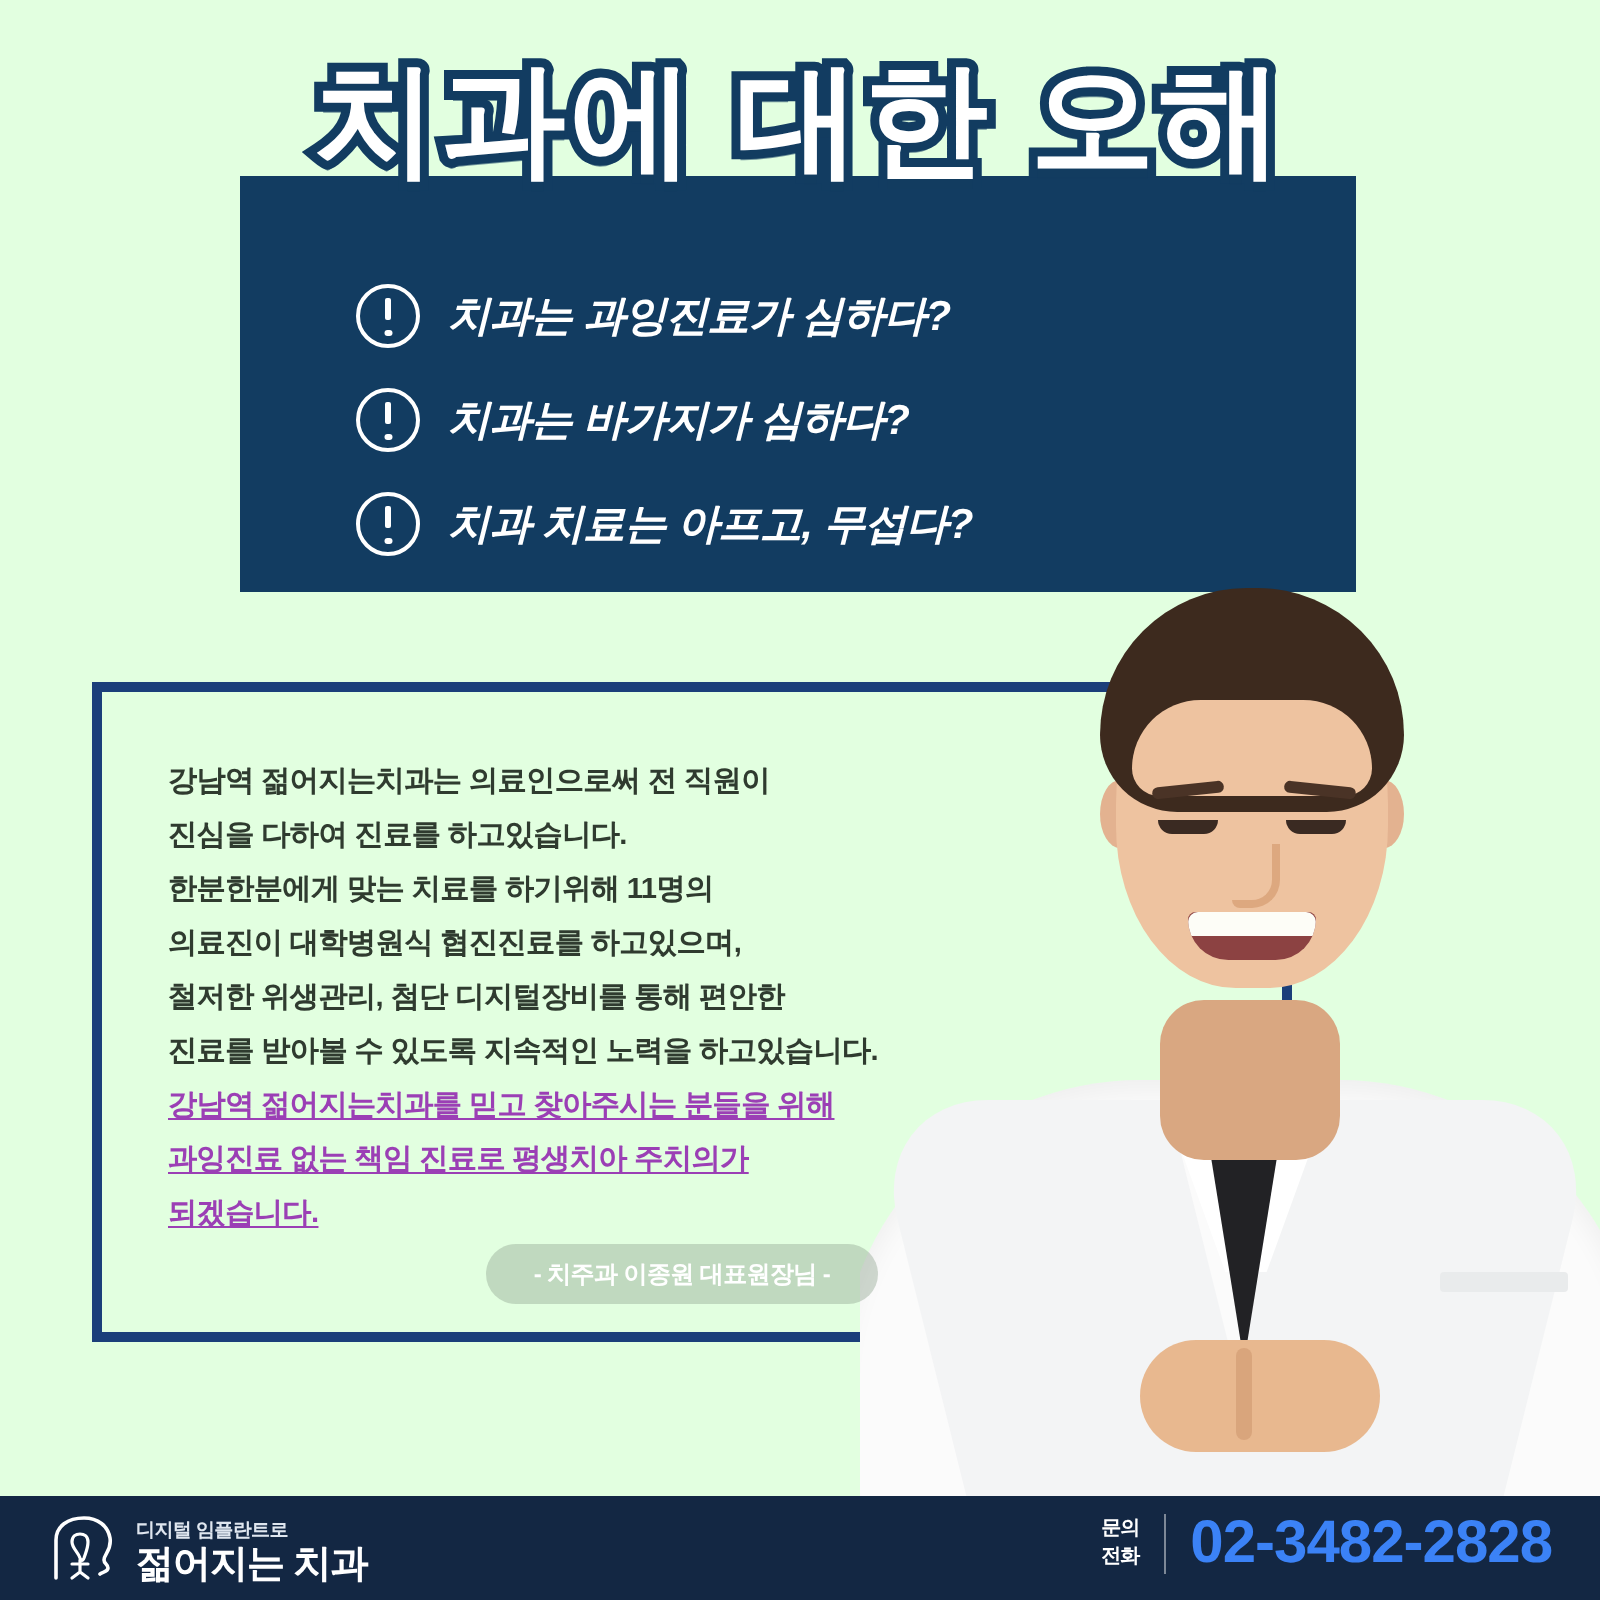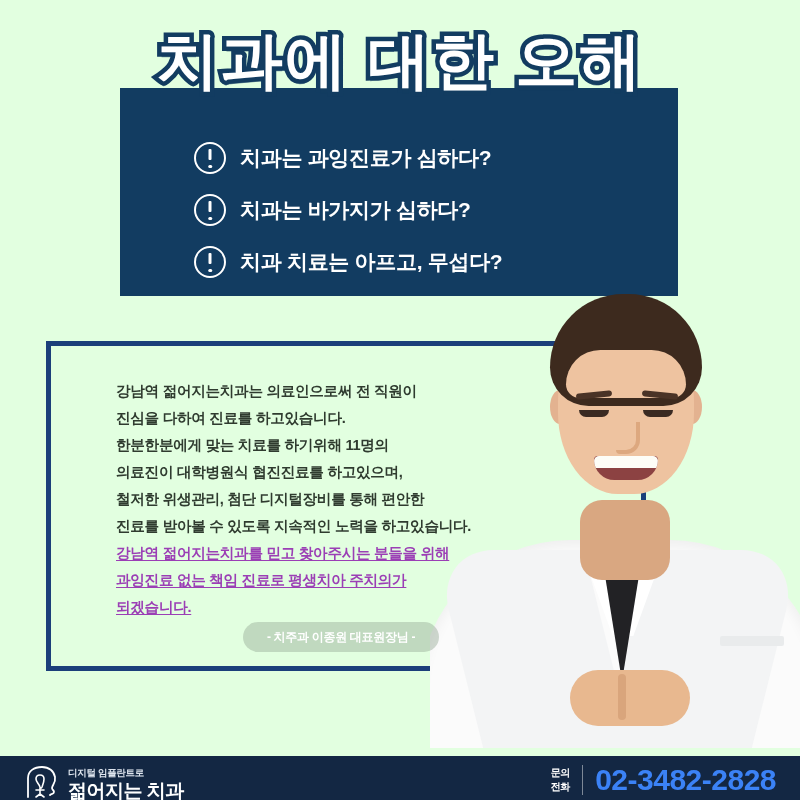--- a/index.html
+++ b/index.html
@@ -37,22 +37,23 @@
     -webkit-text-stroke:9px #123c61;
     paint-order:stroke fill;
     text-shadow:0 5px 0 rgba(18,60,97,.55);
   }
 
   
   .bullet-list{
     position:absolute;
     left:120px;top:134px;width:558px;
     z-index:6;
-    padding-left:74px;
+    padding-left:58px;
     box-sizing:border-box;
+    font-style:italic;
   }
   .bullet-row{
     display:flex;
     align-items:center;
     height:48px;
     margin-bottom:4px;
   }
   .excl-icon{
     flex:0 0 auto;
     width:28px;height:28px;
@@ -86,21 +87,20 @@
     position:absolute;
     left:46px;top:341px;width:600px;height:330px;
     border:5px solid #1b3f7a;
     box-sizing:border-box;
     z-index:2;
   }
   .body-copy{
     position:absolute;
     left:84px;top:378px;width:420px;
     z-index:4;
-    margin-left:32px;
   }
   .body-line{
     font-size:14.6px;
     font-weight:bold;
     color:#2f3b2f;
     line-height:27px;
     letter-spacing:-.3px;
     white-space:nowrap;
   }
   .body-line.accent{
@@ -219,21 +219,21 @@
     content:"";position:absolute;left:48px;top:4px;
     width:8px;height:46px;background:#d9a57c;border-radius:4px;
   }
   .d-pocket{
     position:absolute;left:290px;top:386px;
     width:64px;height:10px;background:#e9ebec;border-radius:2px;
   }
 
   
   .footer{
-    position:absolute;left:0;bottom:0;width:800px;height:44px;
+    position:absolute;left:0;bottom:0;width:800px;height:52px;
     background:#132743;
     z-index:8;
   }
   .logo-wrap{
     position:absolute;left:22px;top:8px;
     display:flex;align-items:center;
   }
   .logo-icon{flex:0 0 auto;margin-right:8px;}
   .logo-text{line-height:1;}
   .logo-sub{

